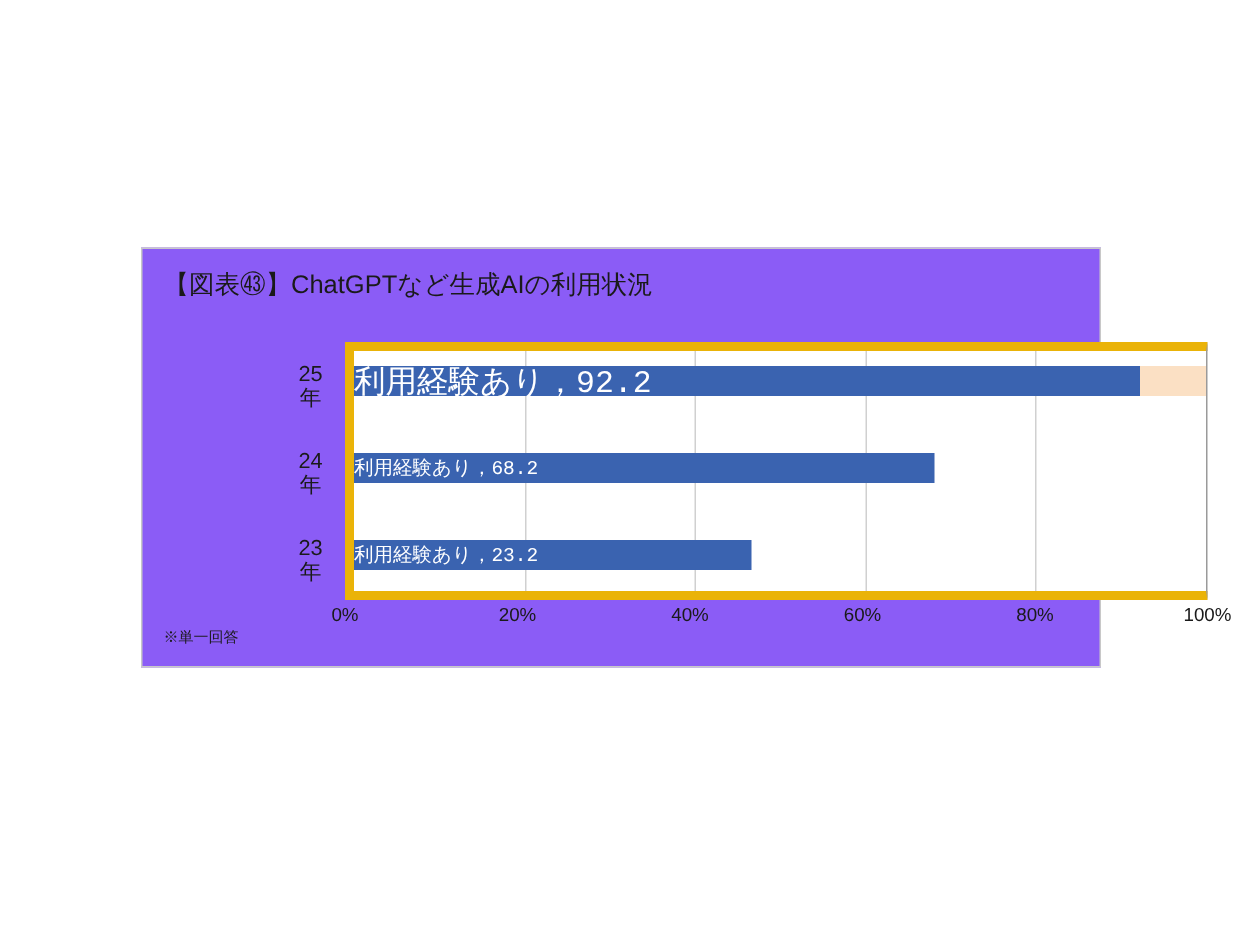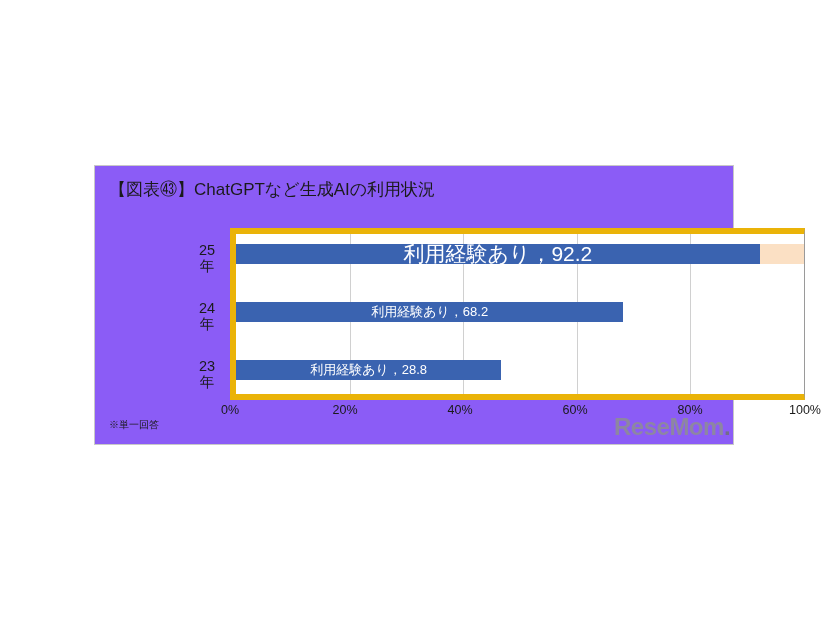--- a/index.html
+++ b/index.html
@@ -83,22 +83,23 @@
     right: 0;
     height: 36px;
   }
   .seg {
     position: absolute;
     top: 0;
     bottom: 16px;
     box-sizing: border-box;
     display: flex;
     align-items: center;
-    justify-content: center;
+    justify-content: flex-start;
     white-space: nowrap;
+    font-family: Liberation Mono, monospace;
   }
   .seg-a {
     background: #3a63b0;
     color: #ffffff;
   }
   .seg-b {
     background: #fbe0c4;
     color: #1a1a1a;
   }
   .seg-label {
@@ -199,33 +200,32 @@
             <span class="seg-label">利用経験あり，68.2</span>
           </div>
         </div>
 
         <div class="bar-row" style="top:126px">
           <div class="cat-label" style="top:-1px">
             <span>23</span>
             <span>年</span>
           </div>
           <div class="seg seg-a" style="left:0%;width:46.7%">
-            <span class="seg-label">利用経験あり，28.8</span>
+            <span class="seg-label">利用経験あり，23.2</span>
           </div>
         </div>
       </div>
 
       <div id="xaxis">
         <span class="xtick" style="left:0%">0%</span>
         <span class="xtick" style="left:20%">20%</span>
         <span class="xtick" style="left:40%">40%</span>
         <span class="xtick" style="left:60%">60%</span>
         <span class="xtick" style="left:80%">80%</span>
         <span class="xtick" style="left:100%">100%</span>
       </div>
     </div>
 
     <div id="footnote">※単一回答</div>
   </div>
 
-  <div id="watermark"><span>ReseMom</span><span class="dot">.</span></div>
 
 </div>
 
 </body></html>

